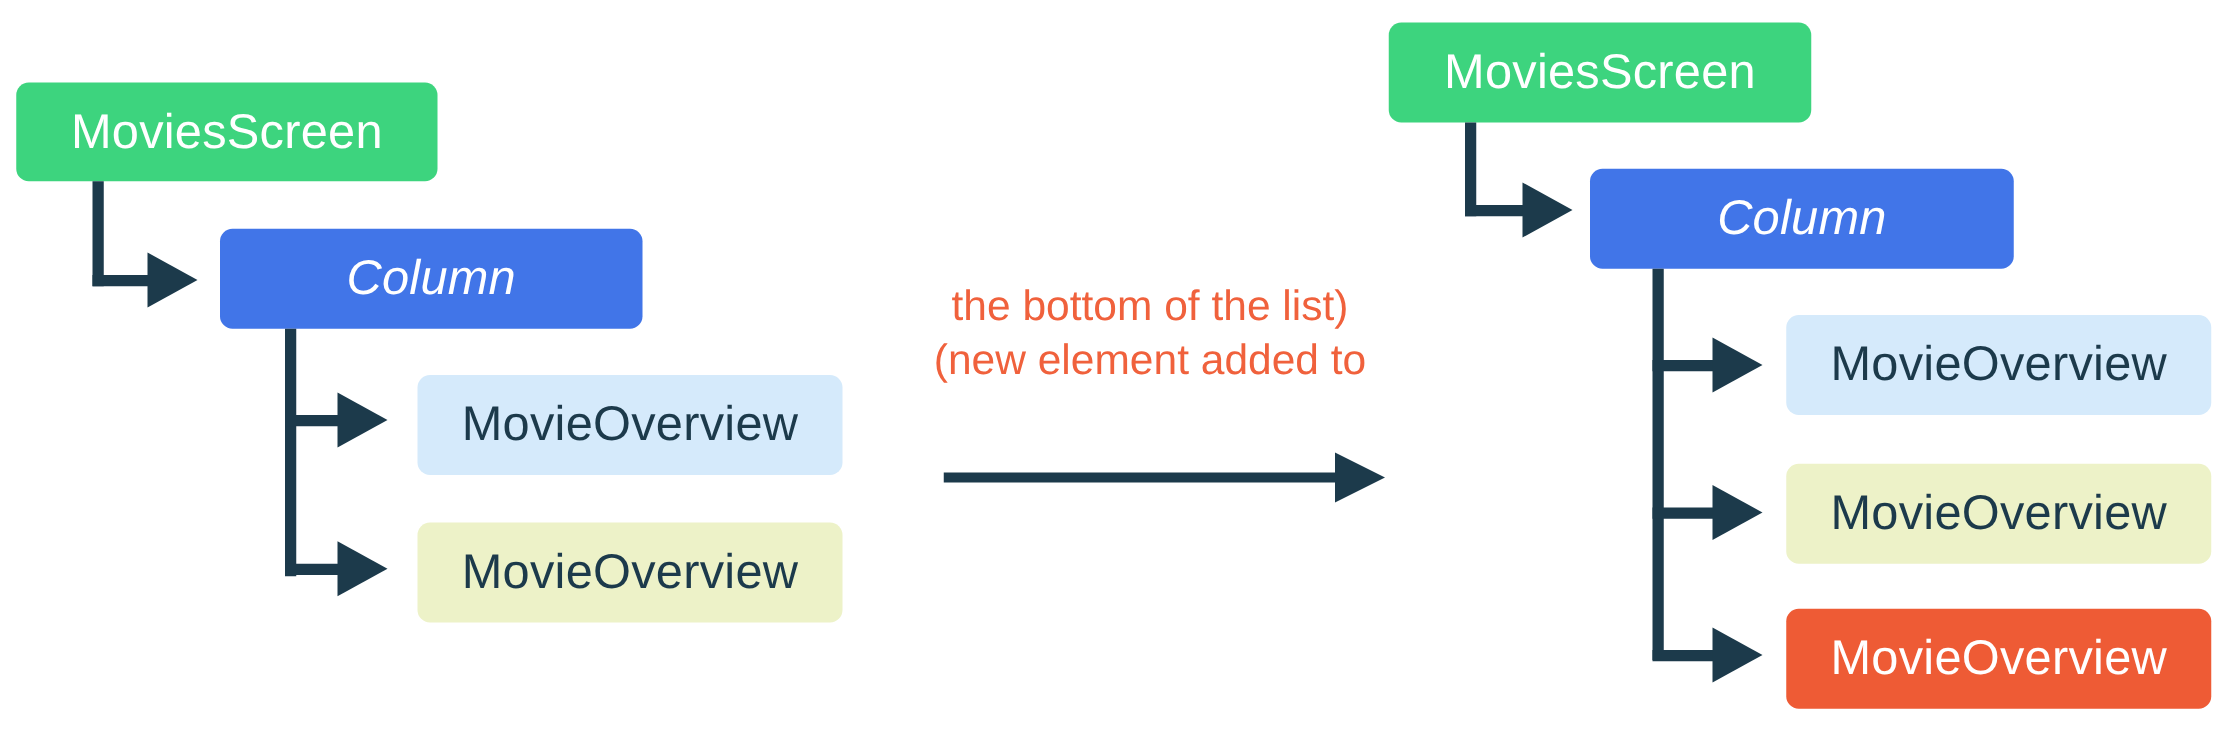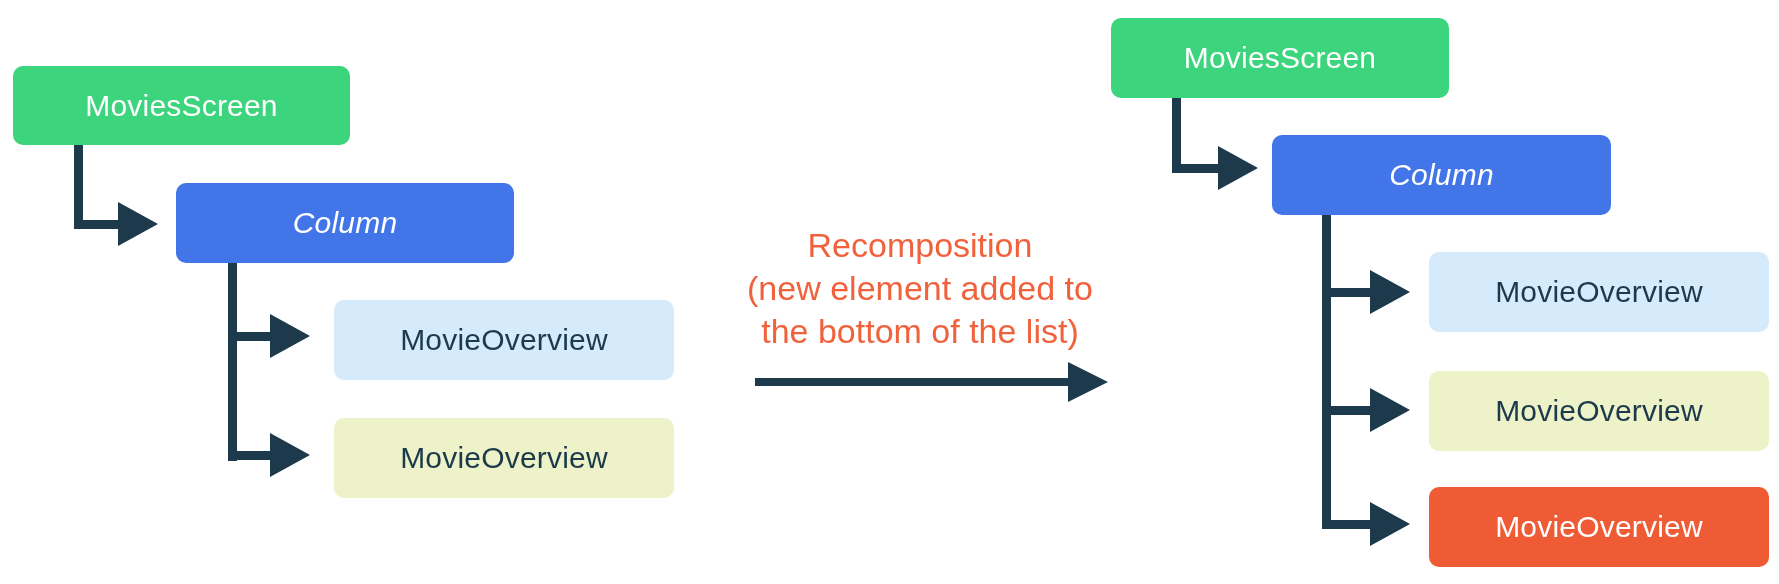--- a/index.html
+++ b/index.html
@@ -7,21 +7,21 @@
     position:relative;
     width:1779px;height:584px;
     background:#ffffff;
     font-family:"Liberation Sans", sans-serif;
     overflow:hidden;
   }
   .node{
     position:absolute;
     display:flex;align-items:center;justify-content:center;
     border-radius:10px;
-    font-size:30px;
+    font-size:39px;
     letter-spacing:.2px;
     white-space:nowrap;
   }
   .green{background:var(--green);color:var(--text-light);}
   .blue{background:var(--blue);color:var(--text-light);font-style:italic;}
   .light-blue{background:var(--light-blue);color:var(--text-dark);}
   .pale-green{background:var(--pale-green);color:var(--text-dark);}
   .orange{background:var(--orange);color:var(--text-light);}
   .bar{position:absolute;background:var(--connector);}
   .ah{
@@ -60,23 +60,22 @@
   <div class="bar" style="left:228px;top:263px;width:9px;height:198px"></div>
   <div class="bar" style="left:228px;top:332px;width:44px;height:9px"></div>
   <div class="ah" style="left:270px;top:314px"></div>
   <div class="bar" style="left:228px;top:451px;width:44px;height:9px"></div>
   <div class="ah" style="left:270px;top:433px"></div>
 
   <div class="node light-blue" style="left:334px;top:300px;width:340px;height:80px">MovieOverview</div>
   <div class="node pale-green" style="left:334px;top:418px;width:340px;height:80px">MovieOverview</div>
 
   <div class="annotation">
-    <div>Recomposition</div>
+    <div>the bottom of the list)</div>
     <div>(new element added to</div>
-    <div>the bottom of the list)</div>
   </div>
   <div class="bar" style="left:755px;top:378px;width:315px;height:8px"></div>
   <div class="ah-sm" style="left:1068px;top:362px"></div>
 
   <div class="node green" style="left:1111px;top:18px;width:338px;height:80px">MoviesScreen</div>
 
   <div class="bar" style="left:1172px;top:98px;width:9px;height:75px"></div>
   <div class="bar" style="left:1172px;top:164px;width:48px;height:9px"></div>
   <div class="ah" style="left:1218px;top:146px"></div>
 

